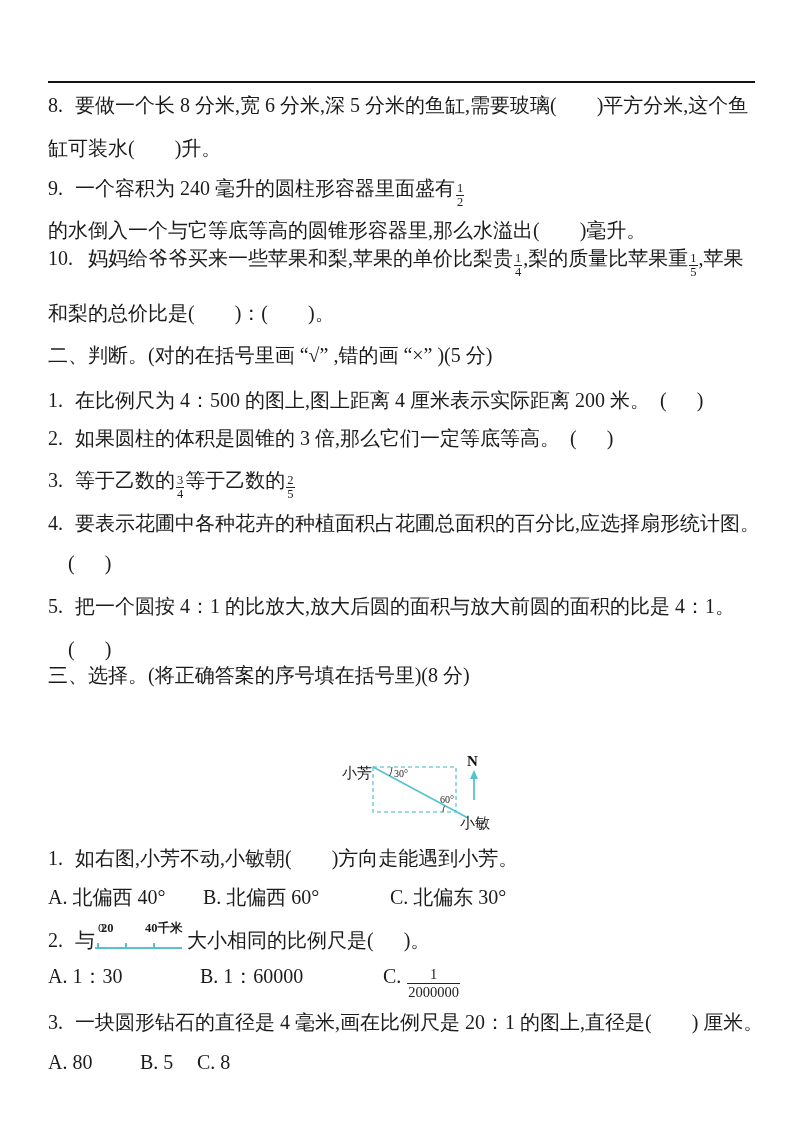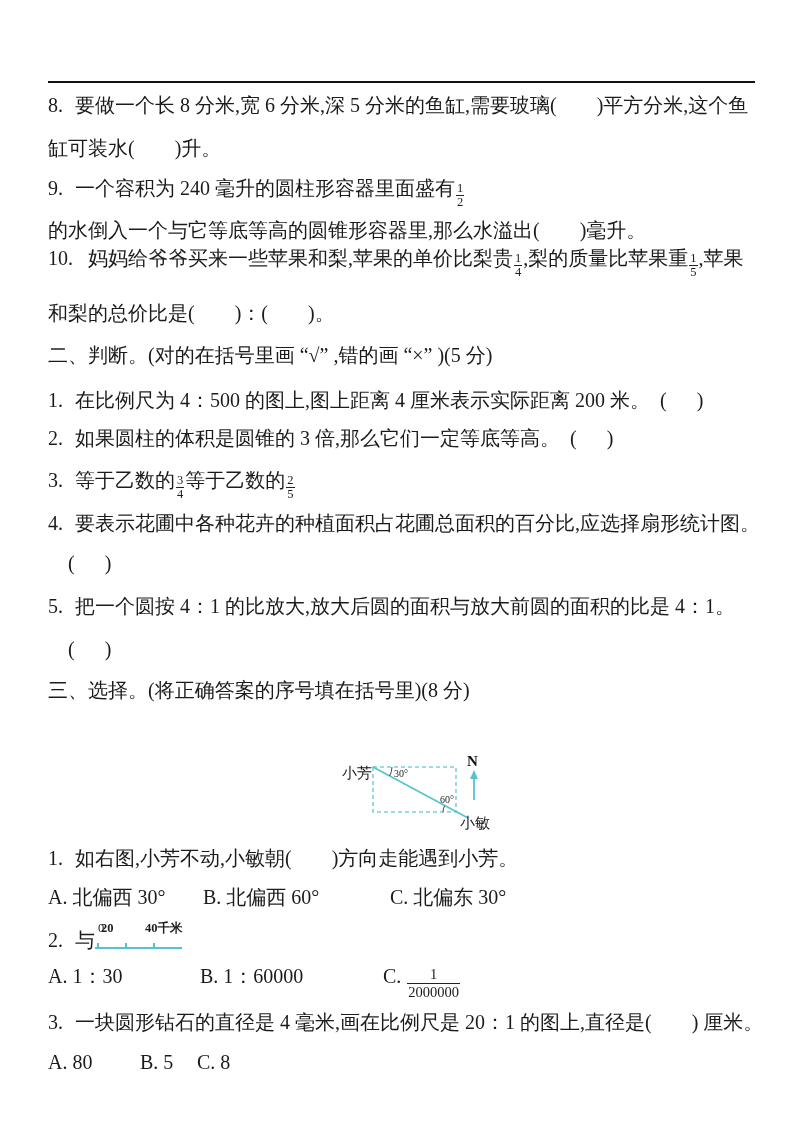--- a/index.html
+++ b/index.html
@@ -50,38 +50,38 @@
 <div class="line" style="top:343px"><span>二、判断。(对的在括号里画 “√” ,错的画 “×” )(5 分)</span></div>
 
 <div class="line" style="top:388px"><span class="no">1.</span><span>在比例尺为 4：500 的图上,图上距离 4 厘米表示实际距离 200 米。  (      )</span></div>
 <div class="line" style="top:426px"><span class="no">2.</span><span>如果圆柱的体积是圆锥的 3 倍,那么它们一定等底等高。  (      )</span></div>
 <div class="line" style="top:468px"><span class="no">3.</span><span>等于乙数的</span><span class="frac"><span class="num">3</span><span class="den">4</span></span><span>等于乙数的</span><span class="frac"><span class="num">2</span><span class="den">5</span></span></div>
 <div class="line" style="top:511px"><span class="no">4.</span><span>要表示花圃中各种花卉的种植面积占花圃总面积的百分比,应选择扇形统计图。</span></div>
 <div class="line indent" style="top:551px"><span>(      )</span></div>
 <div class="line" style="top:594px"><span class="no">5.</span><span>把一个圆按 4：1 的比放大,放大后圆的面积与放大前圆的面积的比是 4：1。</span></div>
 <div class="line indent" style="top:637px"><span>(      )</span></div>
 
-<div class="line" style="top:678px"><span>三、选择。(将正确答案的序号填在括号里)(8 分)</span></div>
+<div class="line" style="top:663px"><span>三、选择。(将正确答案的序号填在括号里)(8 分)</span></div>
 
 <div class="diagram">
   <svg width="170" height="84" viewBox="0 0 170 84">
     <rect x="33" y="19" width="83" height="45" fill="none" stroke="#7fd0d8" stroke-width="1.6" stroke-dasharray="4 3"></rect>
     <line x1="33" y1="19" x2="128" y2="70" stroke="#55c2cd" stroke-width="1.6"></line>
     <path d="M 52 19 A 19 19 0 0 1 49.6 28" fill="none" stroke="#444" stroke-width="1"></path>
     <path d="M 104.5 57.9 A 13 13 0 0 0 103 64" fill="none" stroke="#444" stroke-width="1"></path>
     <text x="54" y="29" font-size="10" fill="#222">30°</text>
     <text x="100" y="55" font-size="10" fill="#222">60°</text>
     <text x="2" y="30" font-size="15" fill="#111">小芳</text>
     <text x="120" y="80" font-size="15" fill="#111">小敏</text>
     <text x="127" y="18" font-size="15" font-weight="bold" fill="#111">N</text>
     <line x1="134" y1="52" x2="134" y2="30" stroke="#55c2cd" stroke-width="1.8"></line>
     <polygon points="134,22 130,31 138,31" fill="#55c2cd"></polygon>
   </svg>
 </div>
 
 <div class="line" style="top:846px"><span class="no">1.</span><span>如右图,小芳不动,小敏朝(        )方向走能遇到小芳。</span></div>
-<div class="line" style="top:885px"><span class="opt w155">A. 北偏西 30°</span><span class="opt w187">B. 北偏西 60°</span><span class="opt">C. 北偏东 30°</span></div>
+<div class="line" style="top:885px"><span class="opt w155">A. 北偏西 40°</span><span class="opt w187">B. 北偏西 60°</span><span class="opt">C. 北偏东 30°</span></div>
 
-<div class="line" style="top:926px"><span class="no">2.</span><span>与</span><span class="scalebar"><span class="sb-label sb-l0">0</span><span class="sb-label sb-l20">20</span><span class="sb-label sb-l40">40千米</span><span class="sb-line"></span><span class="sb-tick t1"></span><span class="sb-tick t2"></span><span class="sb-tick t3"></span></span></div>
+<div class="line" style="top:926px"><span class="no">2.</span><span>与</span><span class="scalebar"><span class="sb-label sb-l0">0</span><span class="sb-label sb-l20">20</span><span class="sb-label sb-l40">40千米</span><span class="sb-line"></span><span class="sb-tick t1"></span><span class="sb-tick t2"></span><span class="sb-tick t3"></span></span><span>大小相同的比例尺是(      )。</span></div>
 <div class="line" style="top:964px"><span class="opt w152">A. 1：30</span><span class="opt w183">B. 1：60000</span><span class="opt"><span>C. </span><span class="frac frac-big"><span class="num">1</span><span class="den">2000000</span></span></span></div>
 
 <div class="line" style="top:1010px"><span class="no">3.</span><span>一块圆形钻石的直径是 4 毫米,画在比例尺是 20：1 的图上,直径是(        ) 厘米。</span></div>
 <div class="line" style="top:1050px"><span class="opt w92">A. 80</span><span class="opt w57">B. 5</span><span class="opt">C. 8</span></div>
 
 </body></html>

